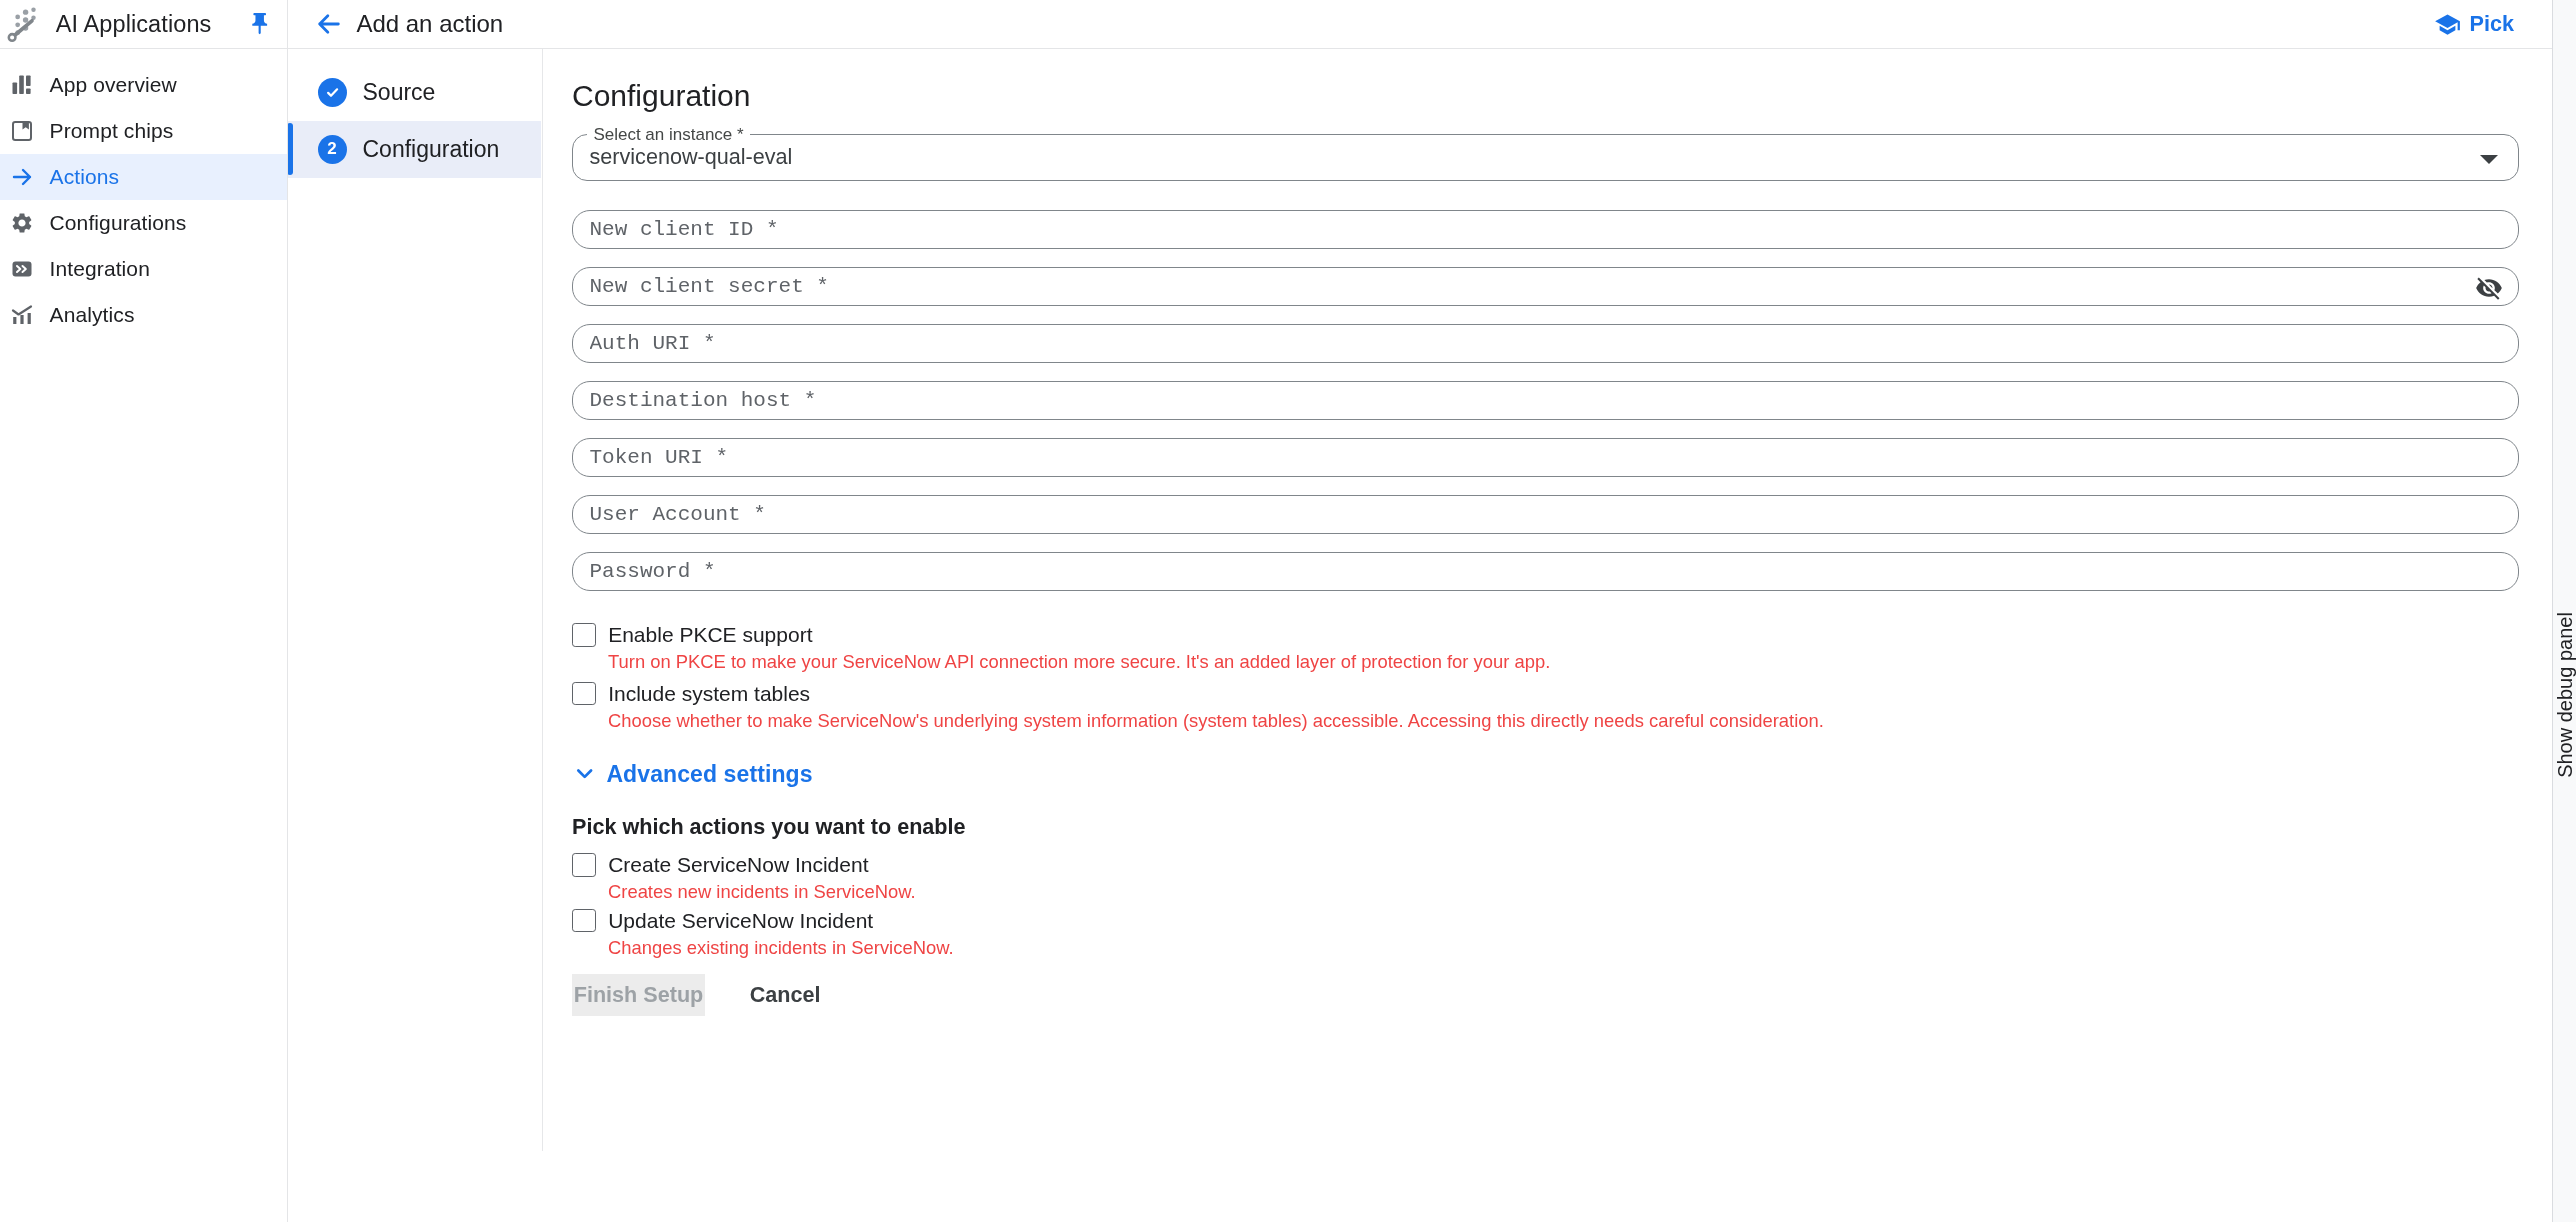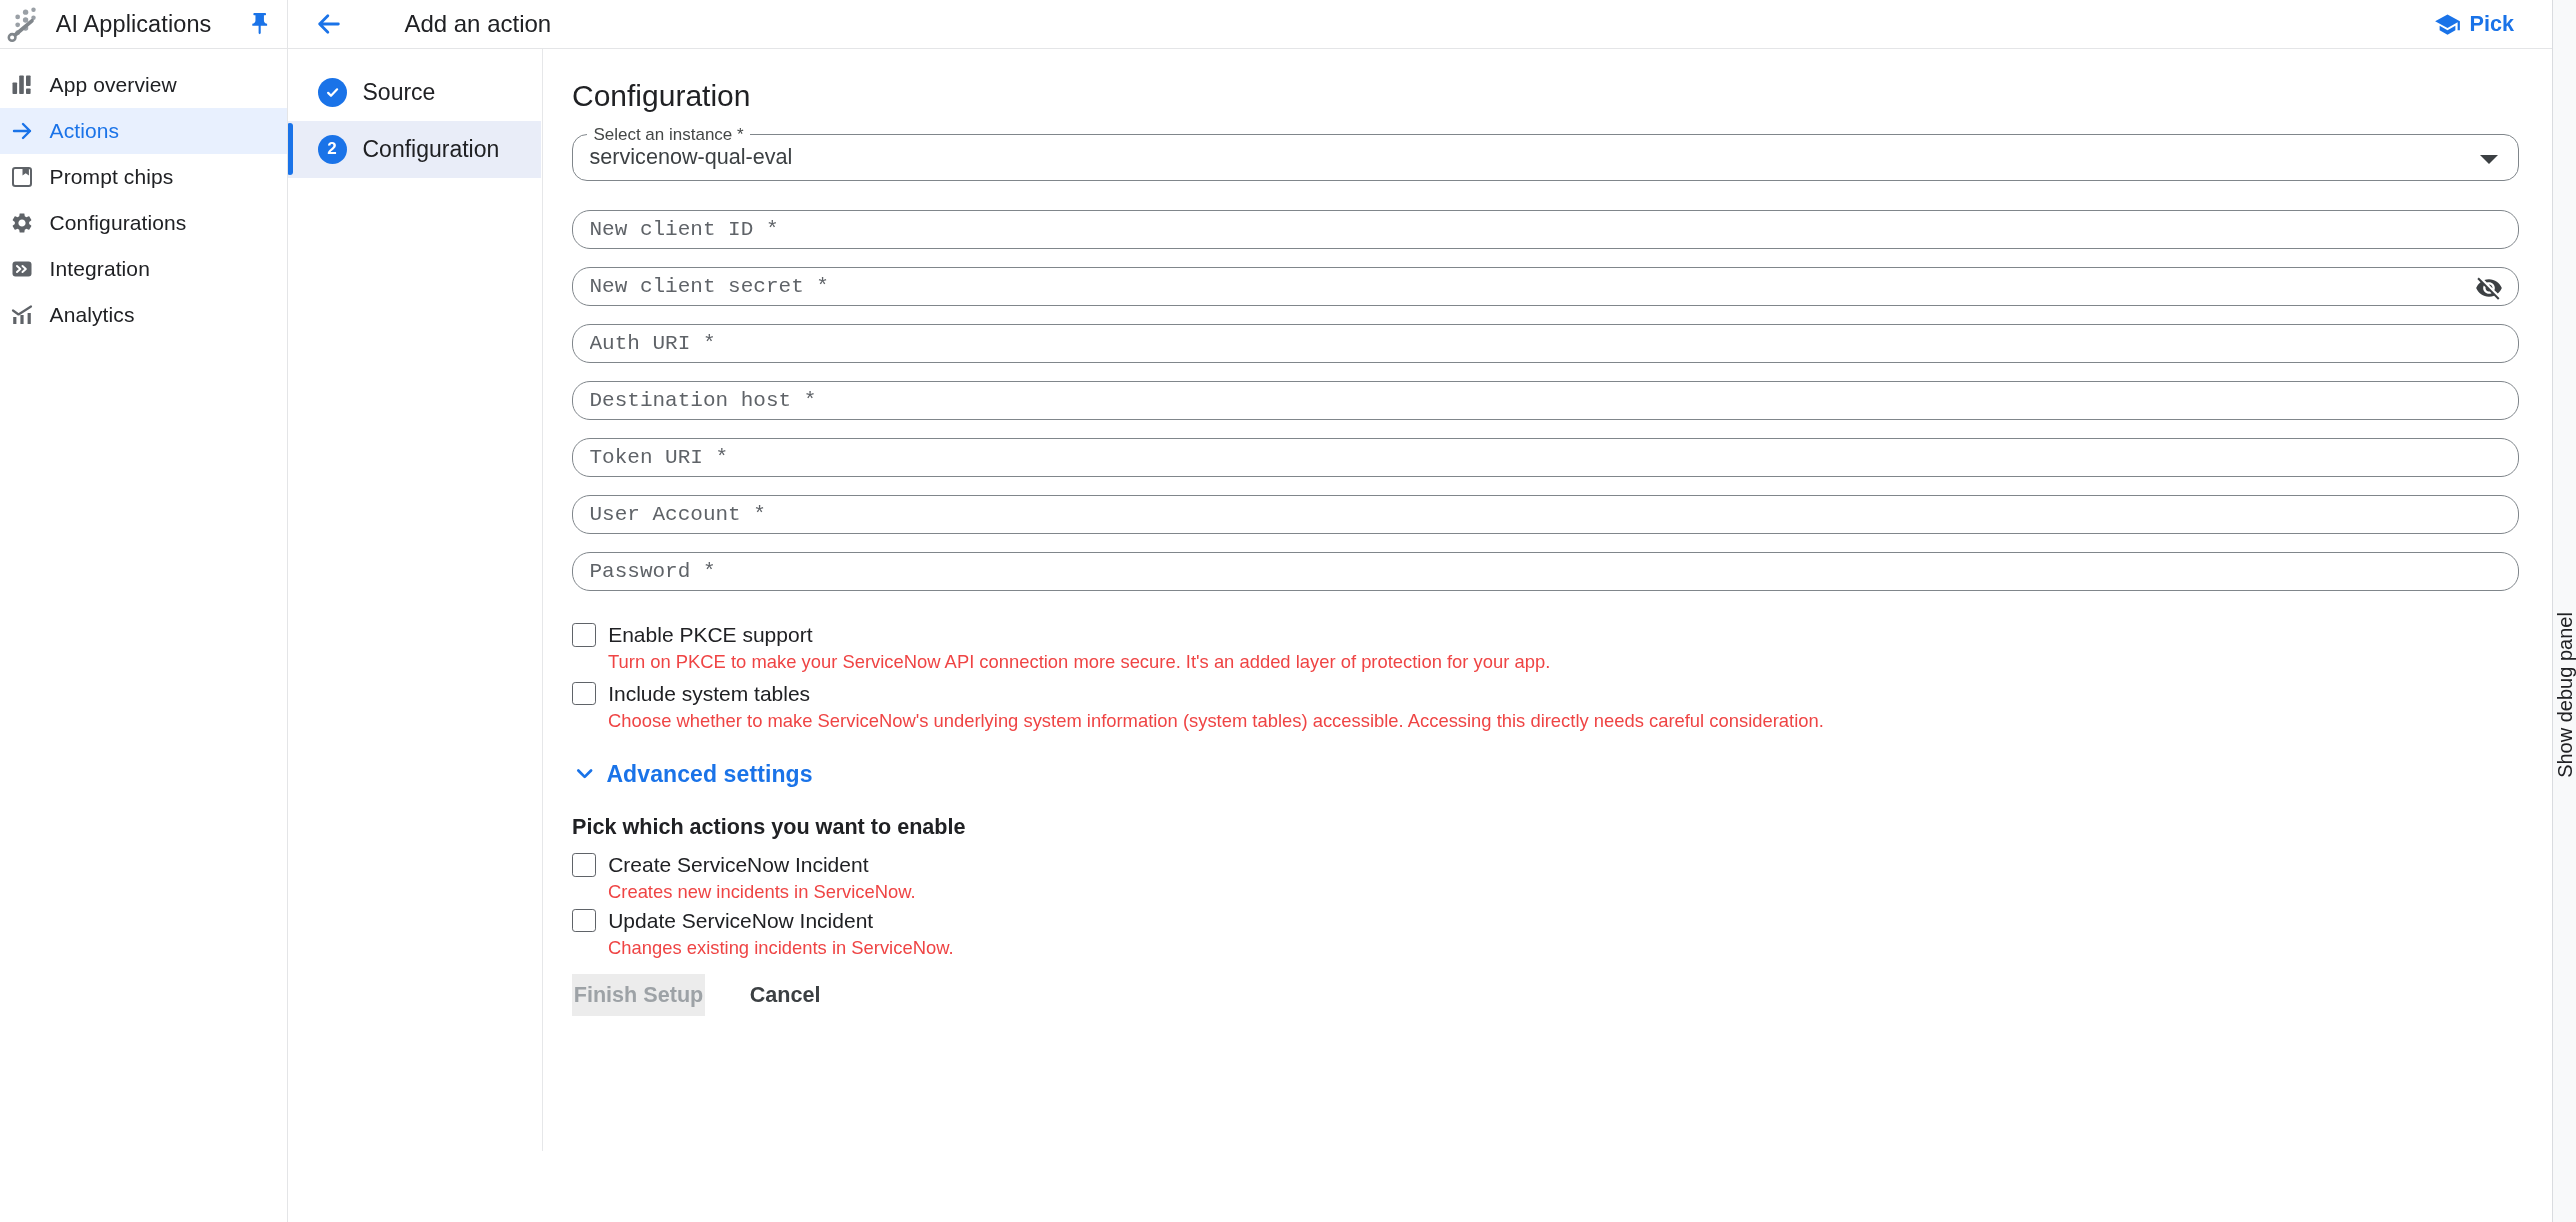--- a/index.html
+++ b/index.html
@@ -14,21 +14,21 @@
   .header-border { position:absolute; left:0; top:48px; width:2552px; height:1.3px; background:#e4e5e7; }
   .sidebar-border { position:absolute; left:287px; top:0; width:1.3px; height:1222px; background:#e4e5e7; }
   .step-border { position:absolute; left:542px; top:49px; width:1.3px; height:1102px; background:#e6e7e9; }
 
   
   .header { position:absolute; left:0; top:0; width:2552px; height:48px; background:#fff; }
   .header-left { position:absolute; left:0; top:0; width:287px; height:48px; display:flex; align-items:center; }
   .logo { width:38px; height:38px; margin-left:5.1px; }
   .app-title { font-size:23.5px; color:#202124; margin-left:12.7px; letter-spacing:0.1px; }
   .pin-btn { position:absolute; left:243px; top:7.6px; width:33px; height:33px; display:flex; align-items:center; justify-content:center; cursor:pointer; }
-  .header-main { position:absolute; left:287px; top:0; right:0; height:48px; display:flex; align-items:center;gap:48px; }
+  .header-main { position:absolute; left:287px; top:0; right:0; height:48px; display:flex; align-items:center; }
   .back-btn { margin-left:25px; width:33px; height:33px; display:flex; align-items:center; justify-content:center; cursor:pointer; }
   .page-title { font-size:24px; color:#202124; margin-left:11.4px; }
   .learn-btn { margin-left:auto; margin-right:38px; display:flex; align-items:center; gap:9px; color:#1a73e8; font-size:21.6px; font-weight:bold; cursor:pointer; }
 
   
   .sidebar { position:absolute; left:0; top:49px; width:287px; bottom:0; background:#fff; padding-top:12.7px; }
   .nav-item { height:46px; display:flex; align-items:center; padding-left:6.4px; cursor:pointer; color:#202124; }
   .nav-item .nav-icon { width:30.5px; height:30.5px; flex:0 0 30.5px; display:flex; align-items:center; justify-content:center; }
   .nav-item .nav-label { margin-left:12.7px; font-size:21px; letter-spacing:0.1px; }
   .nav-item.active { background:#e8f0fe; color:#1a73e8; }
@@ -133,36 +133,36 @@
       <span class="nav-icon">
         <svg viewBox="0 0 24 24" width="24" height="24" fill="#5f6368">
           <rect x="2.5" y="9.5" width="4.6" height="11.5" rx="0.8"></rect>
           <rect x="9.2" y="2.5" width="4.6" height="18.5" rx="0.8"></rect>
           <rect x="16" y="2.5" width="4.6" height="10.5" rx="0.8"></rect>
           <rect x="16" y="15.5" width="4.6" height="5.5" rx="0.8"></rect>
         </svg>
       </span>
       <span class="nav-label">App overview</span>
     </div>
-    <div class="nav-item active">
-      <span class="nav-icon">
-        <svg viewBox="0 0 24 24" width="24" height="24" fill="none" stroke="#1a73e8" stroke-width="2.4" stroke-linecap="round" stroke-linejoin="round">
-          <path d="M4 12 H20 M13 5 l7 7 -7 7"></path>
-        </svg>
-      </span>
-      <span class="nav-label">Actions</span>
-    </div>
     <div class="nav-item">
       <span class="nav-icon">
         <svg viewBox="0 0 24 24" width="24" height="24">
           <rect x="3" y="3" width="18" height="18" rx="2.2" fill="none" stroke="#5f6368" stroke-width="2"></rect>
           <path d="M12.5 3 v7.5 l3.2-2.2 3.2 2.2 V3 z" fill="#5f6368"></path>
         </svg>
       </span>
       <span class="nav-label">Prompt chips</span>
+    </div>
+    <div class="nav-item active">
+      <span class="nav-icon">
+        <svg viewBox="0 0 24 24" width="24" height="24" fill="none" stroke="#1a73e8" stroke-width="2.4" stroke-linecap="round" stroke-linejoin="round">
+          <path d="M4 12 H20 M13 5 l7 7 -7 7"></path>
+        </svg>
+      </span>
+      <span class="nav-label">Actions</span>
     </div>
     <div class="nav-item">
       <span class="nav-icon">
         <svg viewBox="0 0 24 24" width="24" height="24" fill="#5f6368">
           <path d="M19.14 12.94c.04-.3.06-.61.06-.94 0-.32-.02-.64-.07-.94l2.03-1.58c.18-.14.23-.41.12-.61l-1.92-3.32c-.12-.22-.37-.29-.59-.22l-2.39.96c-.5-.38-1.03-.7-1.62-.94l-.36-2.54c-.04-.24-.24-.41-.48-.41h-3.84c-.24 0-.43.17-.47.41l-.36 2.54c-.59.24-1.13.57-1.62.94l-2.39-.96c-.22-.08-.47 0-.59.22L2.74 8.87c-.12.21-.08.47.12.61l2.03 1.58c-.05.3-.09.63-.09.94s.02.64.07.94l-2.03 1.58c-.18.14-.23.41-.12.61l1.92 3.32c.12.22.37.29.59.22l2.39-.96c.5.38 1.03.7 1.62.94l.36 2.54c.05.24.24.41.48.41h3.84c.24 0 .44-.17.47-.41l.36-2.54c.59-.24 1.13-.56 1.62-.94l2.39.96c.22.08.47 0 .59-.22l1.92-3.32c.12-.22.07-.47-.12-.61l-2.01-1.58zM12 15.6c-1.98 0-3.6-1.62-3.6-3.6s1.62-3.6 3.6-3.6 3.6 1.62 3.6 3.6-1.62 3.6-3.6 3.6z"></path>
         </svg>
       </span>
       <span class="nav-label">Configurations</span>
     </div>
     <div class="nav-item">

